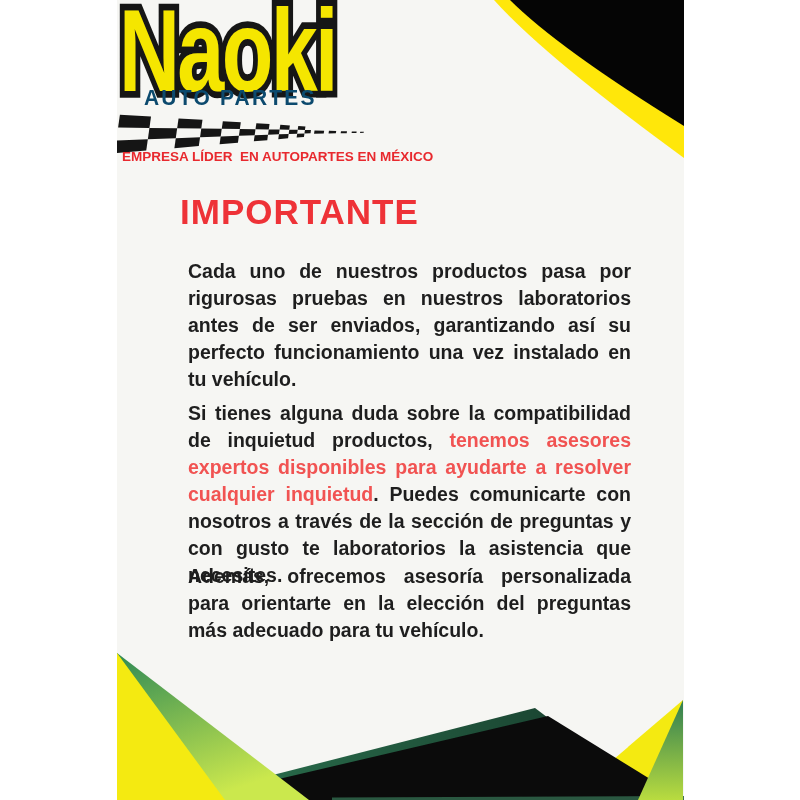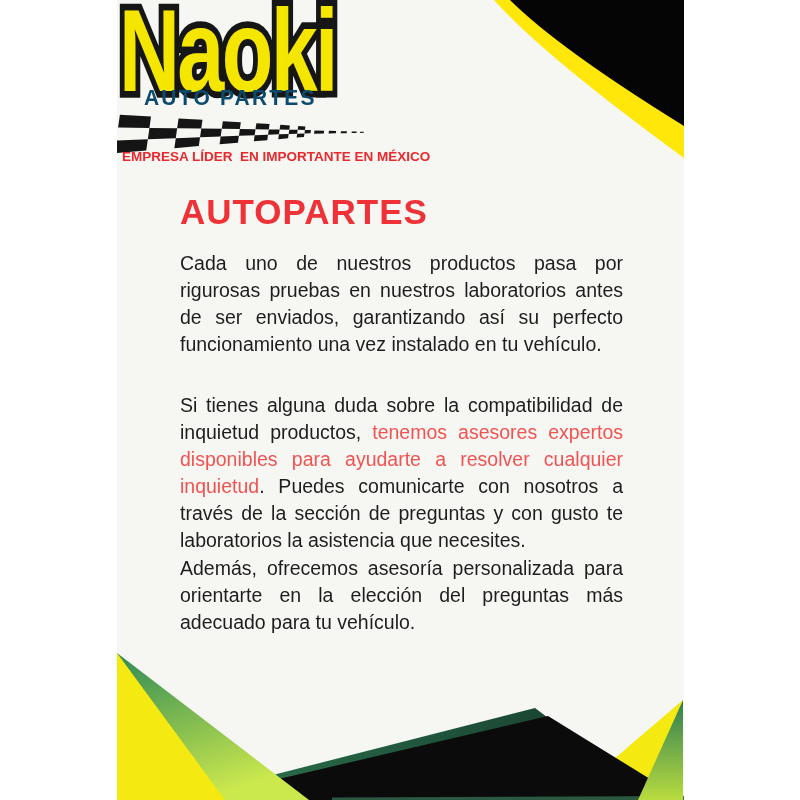--- a/index.html
+++ b/index.html
@@ -15,21 +15,21 @@
   .logo-front{color:#f5e600;}
   .brand-sub{position:absolute;left:3px;top:86px;font-size:21px;font-weight:700;letter-spacing:2.2px;
              color:#0c4a6e;transform:scaleY(1.02);transform-origin:left top;white-space:pre;margin-left:24px;}
   .flag{position:absolute;left:-4px;top:112px;}
   .tagline{position:absolute;left:5px;top:149px;font-size:13.5px;font-weight:800;color:#e8292e;
            letter-spacing:0px;white-space:pre;}
 
   
   .title{position:absolute;left:63px;top:192px;font-size:35px;font-weight:800;color:#ee3237;
          letter-spacing:1px;margin:0;}
-  .body-text{position:absolute;left:63px;width:443px;margin:0;font-size:19.5px;font-weight:400;
+  .body-text{position:absolute;left:63px;width:443px;margin:8px;font-size:19.5px;font-weight:700;
              line-height:27px;color:#1e1e1e;text-align:justify;}
   #para1{top:250px;}
   #para2{top:392px;}
   #para3{top:555px;}
   .hl{color:#f15352;}
 
   
   .corner-tr{position:absolute;right:0;top:0;}
   .bottom-decor{position:absolute;left:0;top:630px;}
   svg{display:block;}
@@ -73,23 +73,23 @@
         <polygon points="134,18.3 142,18 142,21.6 134,22.3"></polygon>
         <polygon points="149,17.7 155,17.5 155,20.4 149,21"></polygon>
         <polygon points="163,15.1 171,15.3 171,17.6 163,17.8"></polygon>
         <polygon points="175,15.4 181,15.5 181,17.4 175,17.6"></polygon>
         <polygon points="185,15.7 190,15.8 190,17.3 185,17.4"></polygon>
         <polygon points="194,15.9 198,16 198,17.1 194,17.2"></polygon>
         <polygon points="201,16.1 204,16.1 204,17 201,17.1"></polygon>
       </g>
     </svg>
 
-    <div class="tagline">EMPRESA LÍDER  EN IMPORTANTE EN MÉXICO</div>
+    <div class="tagline">EMPRESA LÍDER  EN AUTOPARTES EN MÉXICO</div>
 
-    <h1 class="title">AUTOPARTES</h1>
+    <h1 class="title">IMPORTANTE</h1>
 
     <p class="body-text" id="para1">Cada uno de nuestros productos pasa por rigurosas pruebas en nuestros laboratorios antes de ser enviados, garantizando así su perfecto funcionamiento una vez instalado en tu vehículo.</p>
 
     <p class="body-text" id="para2"><span>Si tienes alguna duda sobre la compatibilidad de inquietud productos, </span><span class="hl">tenemos asesores expertos disponibles para ayudarte a resolver cualquier inquietud</span><span>. Puedes comunicarte con nosotros a través de la sección de preguntas y con gusto te laboratorios la asistencia que necesites.</span></p>
 
     <p class="body-text" id="para3">Además, ofrecemos asesoría personalizada para orientarte en la elección del preguntas más adecuado para tu vehículo.</p>
 
     <svg class="bottom-decor" width="567" height="170" viewBox="0 0 567 170">
       <defs>
         <linearGradient id="gradBack" x1="0" y1="0" x2="1" y2="0">

